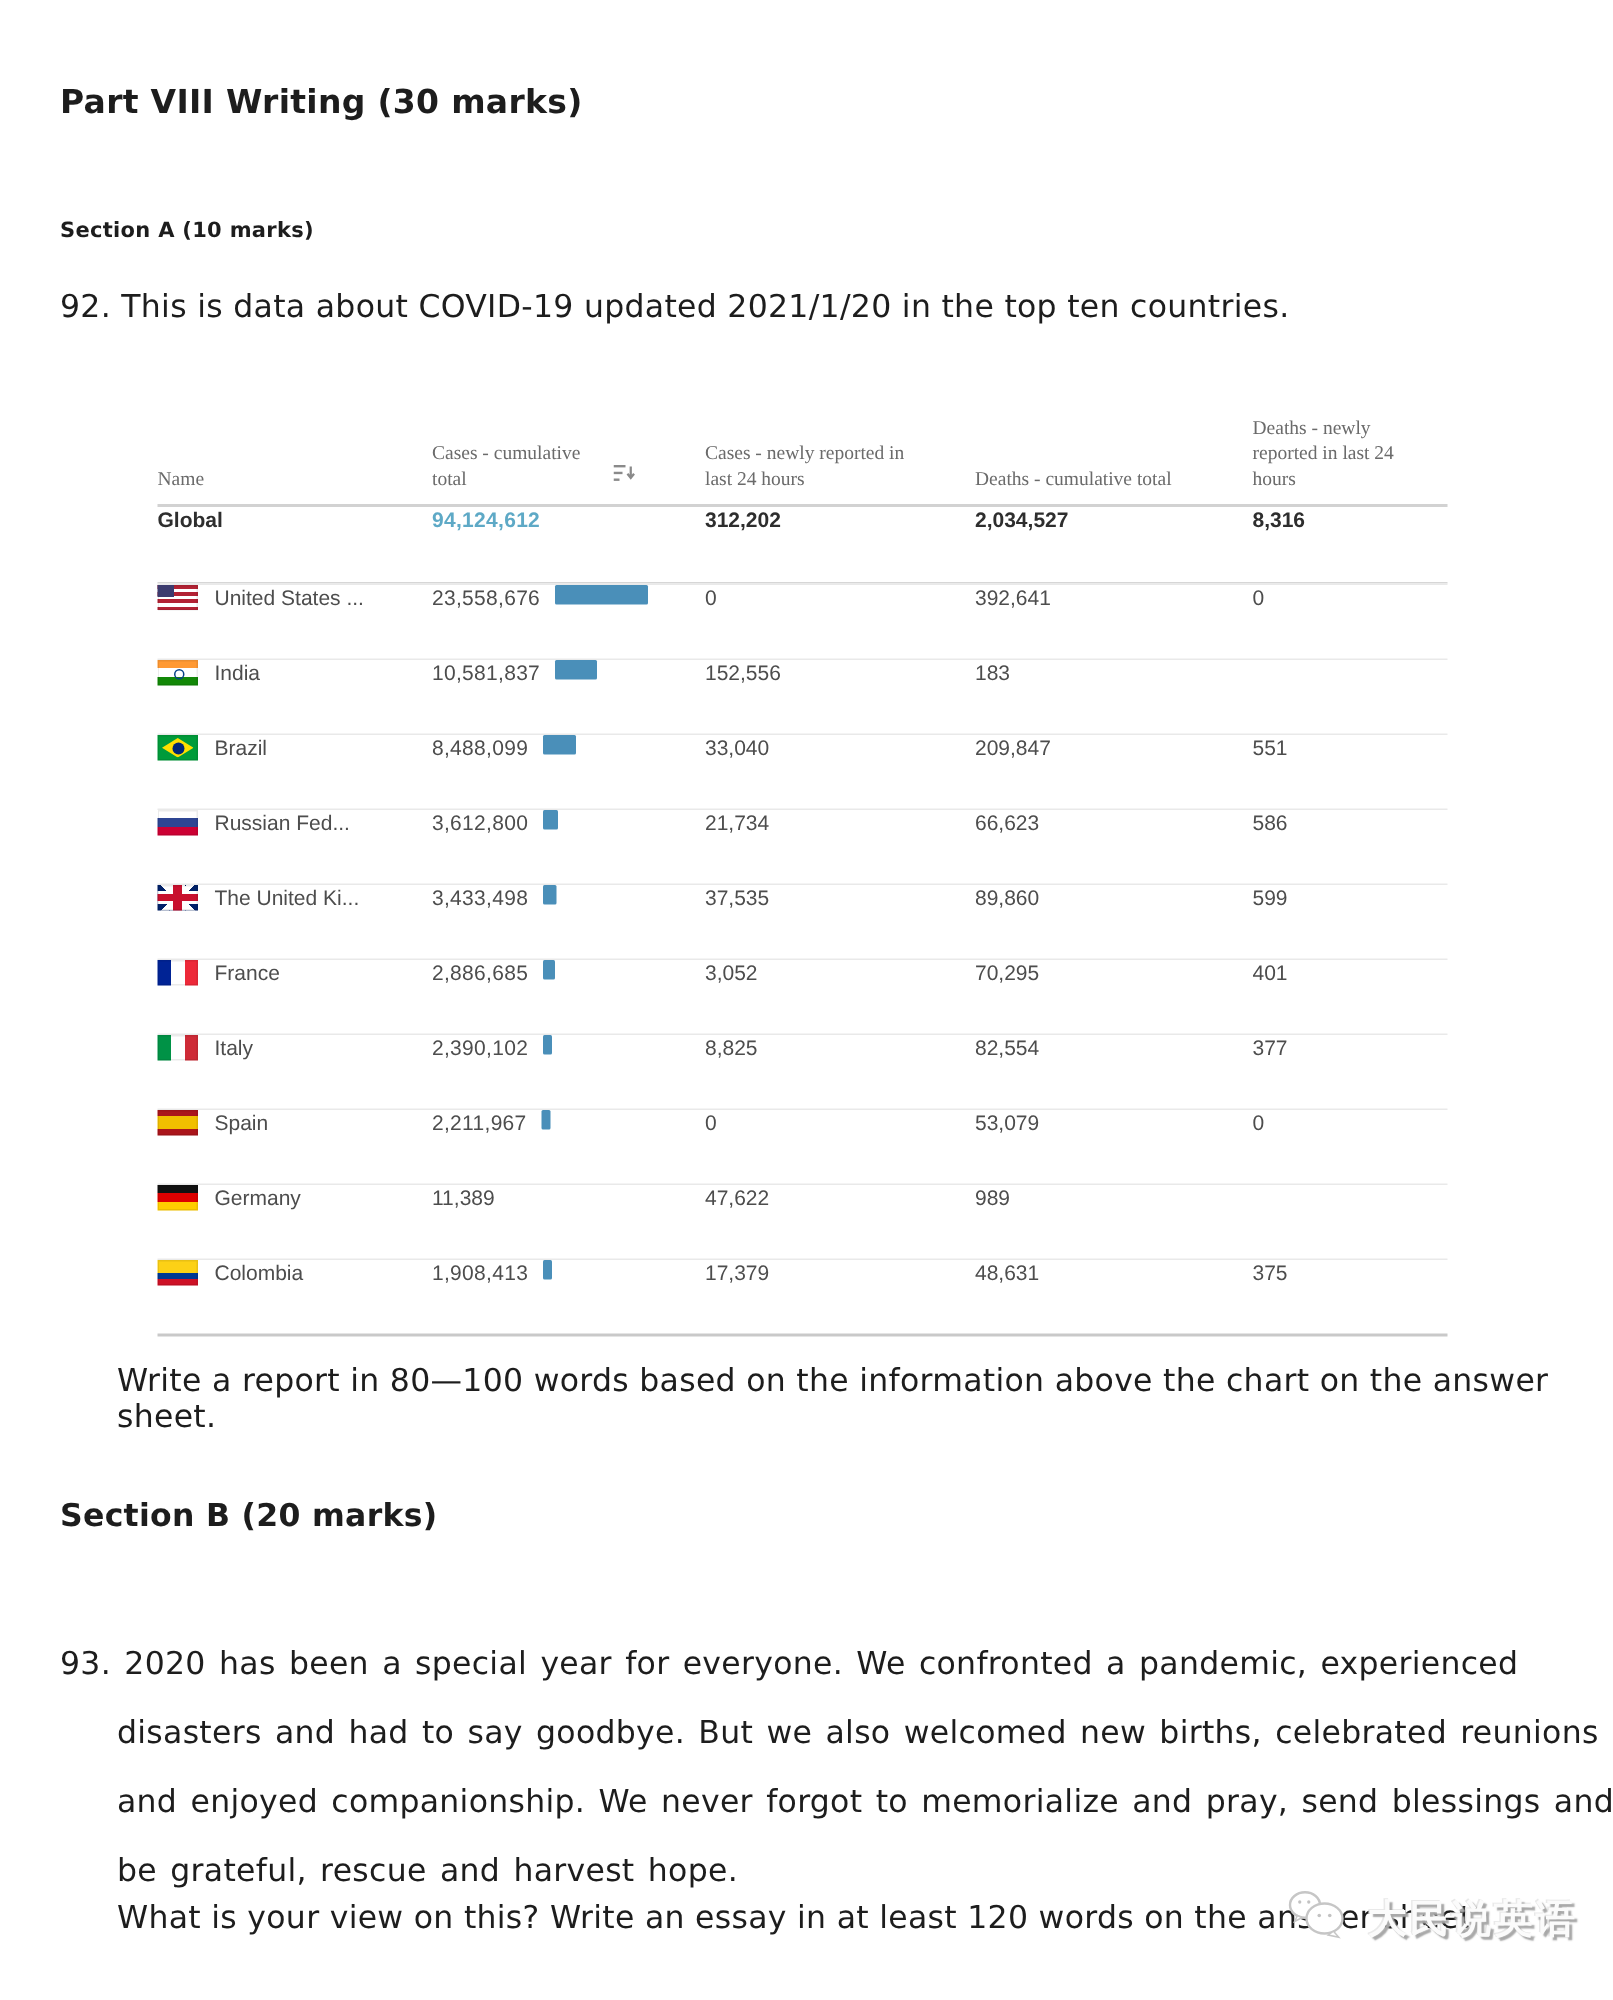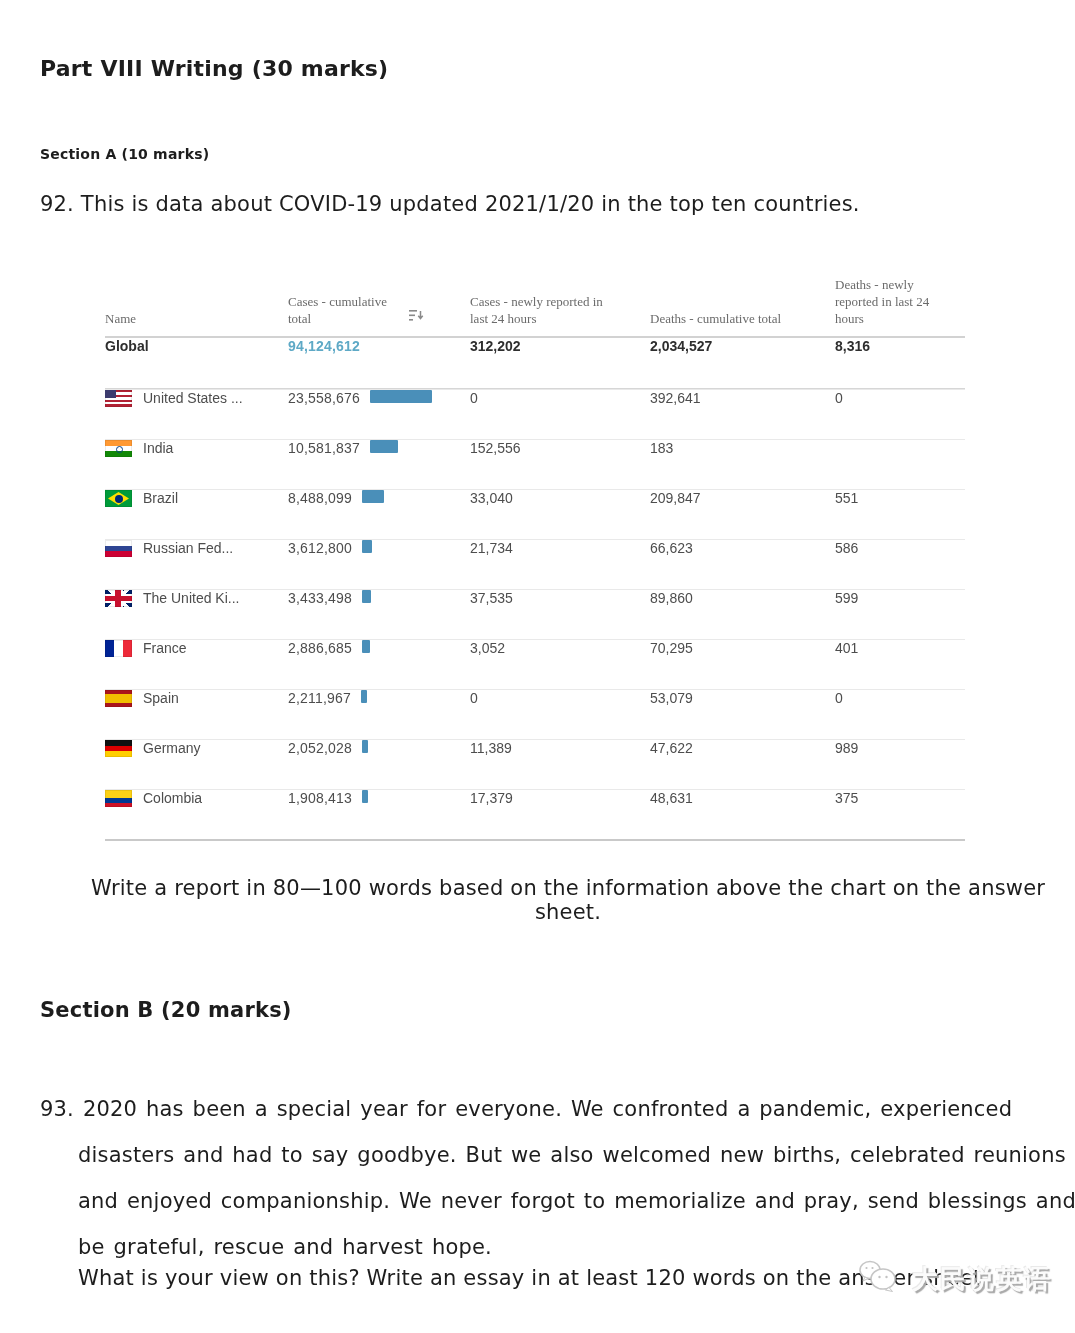--- a/index.html
+++ b/index.html
@@ -5,21 +5,21 @@
   html,body{margin:0;padding:0;background:#fff;}
   body{width:1075px;height:1333px;position:relative;overflow:hidden;
        font-family:"Liberation Sans",sans-serif;color:#222;}
   .page{position:absolute;inset:0;background:#fff;}
 
   
   .hand{font-family:"DejaVu Sans",sans-serif;color:#1d1d1d;letter-spacing:.2px;}
   .part-heading{position:absolute;left:40px;top:56px;font-size:22px;font-weight:600;margin:0;text-align:center;}
   .section-a-heading{position:absolute;left:40px;top:146px;font-size:14px;font-weight:600;margin:0;}
   .q92{position:absolute;left:40px;top:192px;font-size:21px;margin:0;}
-  .instruction-92{position:absolute;left:78px;top:876px;font-size:21px;margin:0;width:980px;text-align:center;}
+  .instruction-92{position:absolute;left:78px;top:908px;font-size:21px;margin:0;width:980px;}
   .section-b-heading{position:absolute;left:40px;top:998px;font-size:21px;font-weight:600;margin:0;}
   .q93{position:absolute;left:40px;top:1086px;width:1000px;font-size:21px;line-height:46px;
        margin:0;padding-left:38px;text-indent:-38px;word-spacing:2px;}
   .q93-prompt{position:absolute;left:78px;top:1266px;font-size:21px;margin:0;width:980px;}
 
   
   .ctable{position:absolute;left:105px;top:248px;width:860px;font-family:"Liberation Sans",sans-serif;
           border-bottom:2px solid #c9c9c9;}
   .thead{display:grid;grid-template-columns:183px 182px 180px 185px 130px;height:88px;
          border-bottom:2px solid #d2d2d2;color:#6b6b6b;font-size:13px;line-height:17px;}
@@ -194,39 +194,48 @@
           <div class="cell">
             <span class="num">2,886,685</span>
             <span class="bar" style="width: 8px;"></span>
           </div>
           <div class="cell">3,052</div>
           <div class="cell">70,295</div>
           <div class="cell">401</div>
         </div>
         <div class="trow">
           <div class="cell name-cell">
+            <span class="flag flag-it"></span>
+            <span>Italy</span>
+          </div>
+          <div class="cell">
+            <span class="num">2,390,102</span>
+            <span class="bar" style="width: 6px;"></span>
+          </div>
+          <div class="cell">8,825</div>
+          <div class="cell">82,554</div>
+          <div class="cell">377</div>
+        </div>
+        <div class="trow">
+          <div class="cell name-cell">
             <span class="flag flag-es"></span>
             <span>Spain</span>
           </div>
           <div class="cell">
             <span class="num">2,211,967</span>
             <span class="bar" style="width: 6px;"></span>
           </div>
           <div class="cell">0</div>
           <div class="cell">53,079</div>
           <div class="cell">0</div>
         </div>
         <div class="trow">
           <div class="cell name-cell">
             <span class="flag flag-de"></span>
             <span>Germany</span>
-          </div>
-          <div class="cell">
-            <span class="num">2,052,028</span>
-            <span class="bar" style="width: 6px;"></span>
           </div>
           <div class="cell">11,389</div>
           <div class="cell">47,622</div>
           <div class="cell">989</div>
         </div>
         <div class="trow">
           <div class="cell name-cell">
             <span class="flag flag-co"></span>
             <span>Colombia</span>
           </div>

